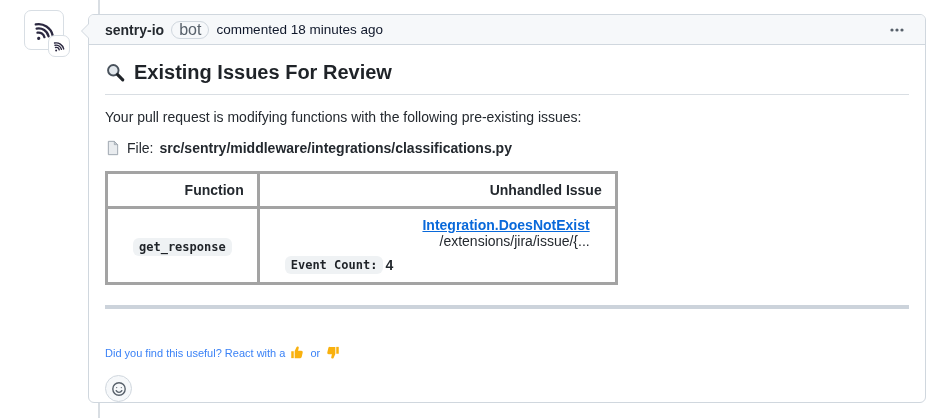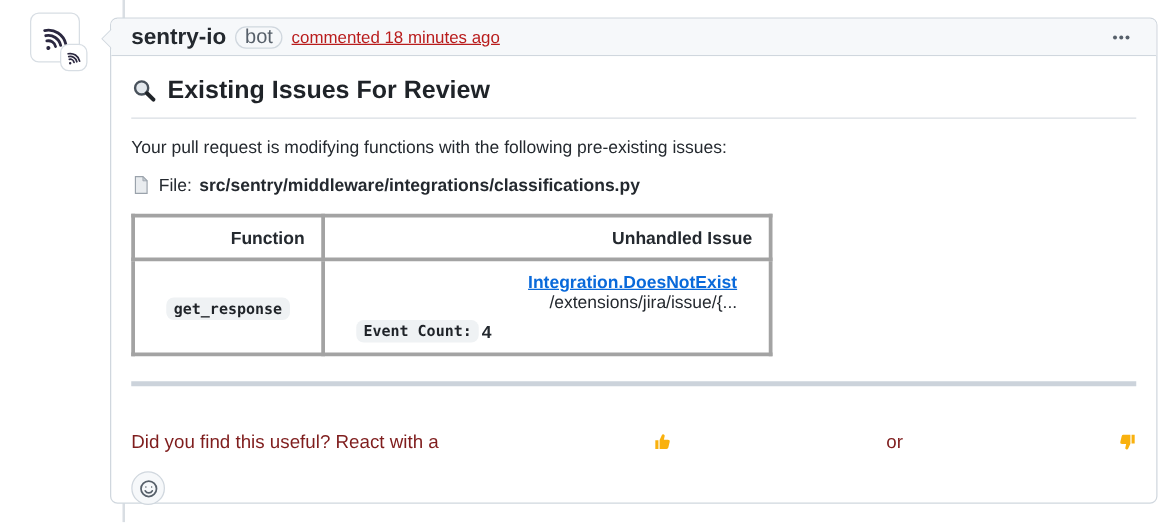--- a/index.html
+++ b/index.html
@@ -21,24 +21,24 @@
   .comment { position: absolute; left: 88px; top: 14px; width: 838px; height: 389px; background: #fff;
              border: 1px solid #d0d7de; border-radius: 6px; z-index: 2; }
   .caret, .caret-inner { position: absolute; top: 8px; width: 0; height: 0;
              border: 8px solid transparent; border-left: 0; }
   .caret { left: -8px; border-right-color: #d0d7de; }
   .caret-inner { left: -7px; border-right-color: #f6f8fa; }
 
   
   .comment-header { height: 30px; background: #f6f8fa; border-bottom: 1px solid #d0d7de;
              border-radius: 5px 5px 0 0; display: flex; align-items: center; padding: 0 16px; gap: 7px; }
-  .author { font-weight: bold; font-size: 18px; color: #24292f; text-decoration: none; }
+  .author { font-weight: bold; font-size: 14px; color: #24292f; text-decoration: none; }
   .bot-badge { font-size: 16px; line-height: 16px; color: #57606a; border: 1px solid #d0d7de;
              border-radius: 999px; padding: 0 7px; background: transparent; }
-  .timestamp { font-size: 13.5px; color: #b91c1c; text-decoration: underline; }
+  .timestamp { font-size: 13.5px; color: #0f172a; }
   .kebab-btn { margin-left: auto; background: none; border: none; cursor: pointer; padding: 2px 4px;
              display: flex; align-items: center; }
 
   
   .comment-body { padding: 16px; font-size: 14px; }
   .title-row { display: flex; align-items: center; gap: 8px; font-size: 20px; font-weight: bold;
              color: #1f2328; padding-bottom: 10px; border-bottom: 1px solid #d9dee3; margin-bottom: 14px; }
   .intro { margin-bottom: 15px; color: #24292f; }
   .file-line { display: flex; align-items: center; gap: 6px; margin-bottom: 15px; }
   .file-path { font-weight: bold; }
@@ -51,21 +51,21 @@
   th.col-issue, td.cell-issue { width: 358px; }
   .code-chip { font-family: "DejaVu Sans Mono", monospace; font-size: 12px; font-weight: 600;
              background: #eff2f4; border-radius: 6px; padding: 2px 6px; color: #1f2328; white-space: nowrap; }
   .issue-link { color: #0969da; font-weight: bold; text-decoration: underline; }
   .issue-loc { color: #24292f; white-space: nowrap; }
   .event-line { margin-top: 7px; display: flex; align-items: center; gap: 2px; }
   .event-count { font-weight: bold; }
 
   hr.thick { border: none; height: 4px; background: #ccd3db; margin: 0 0 36px 0; }
 
-  .useful-line { display: flex; align-items: center; gap: 5px; font-size: 15px; color: #7f1d1d; margin-bottom: 15px; justify-content: space-between; }
+  .useful-line { display: flex; align-items: center; gap: 5px; font-size: 11px; color: #3b82f6; margin-bottom: 15px; }
   .reaction-btn { width: 27px; height: 27px; border-radius: 50%; border: 1px solid #d0d7de; background: #f6f8fa;
              display: flex; align-items: center; justify-content: center; cursor: pointer; }
 
   .icon { display: inline-flex; flex: none; }
 </style>
 </head>
 <body>
 
 <div class="stage">
 

